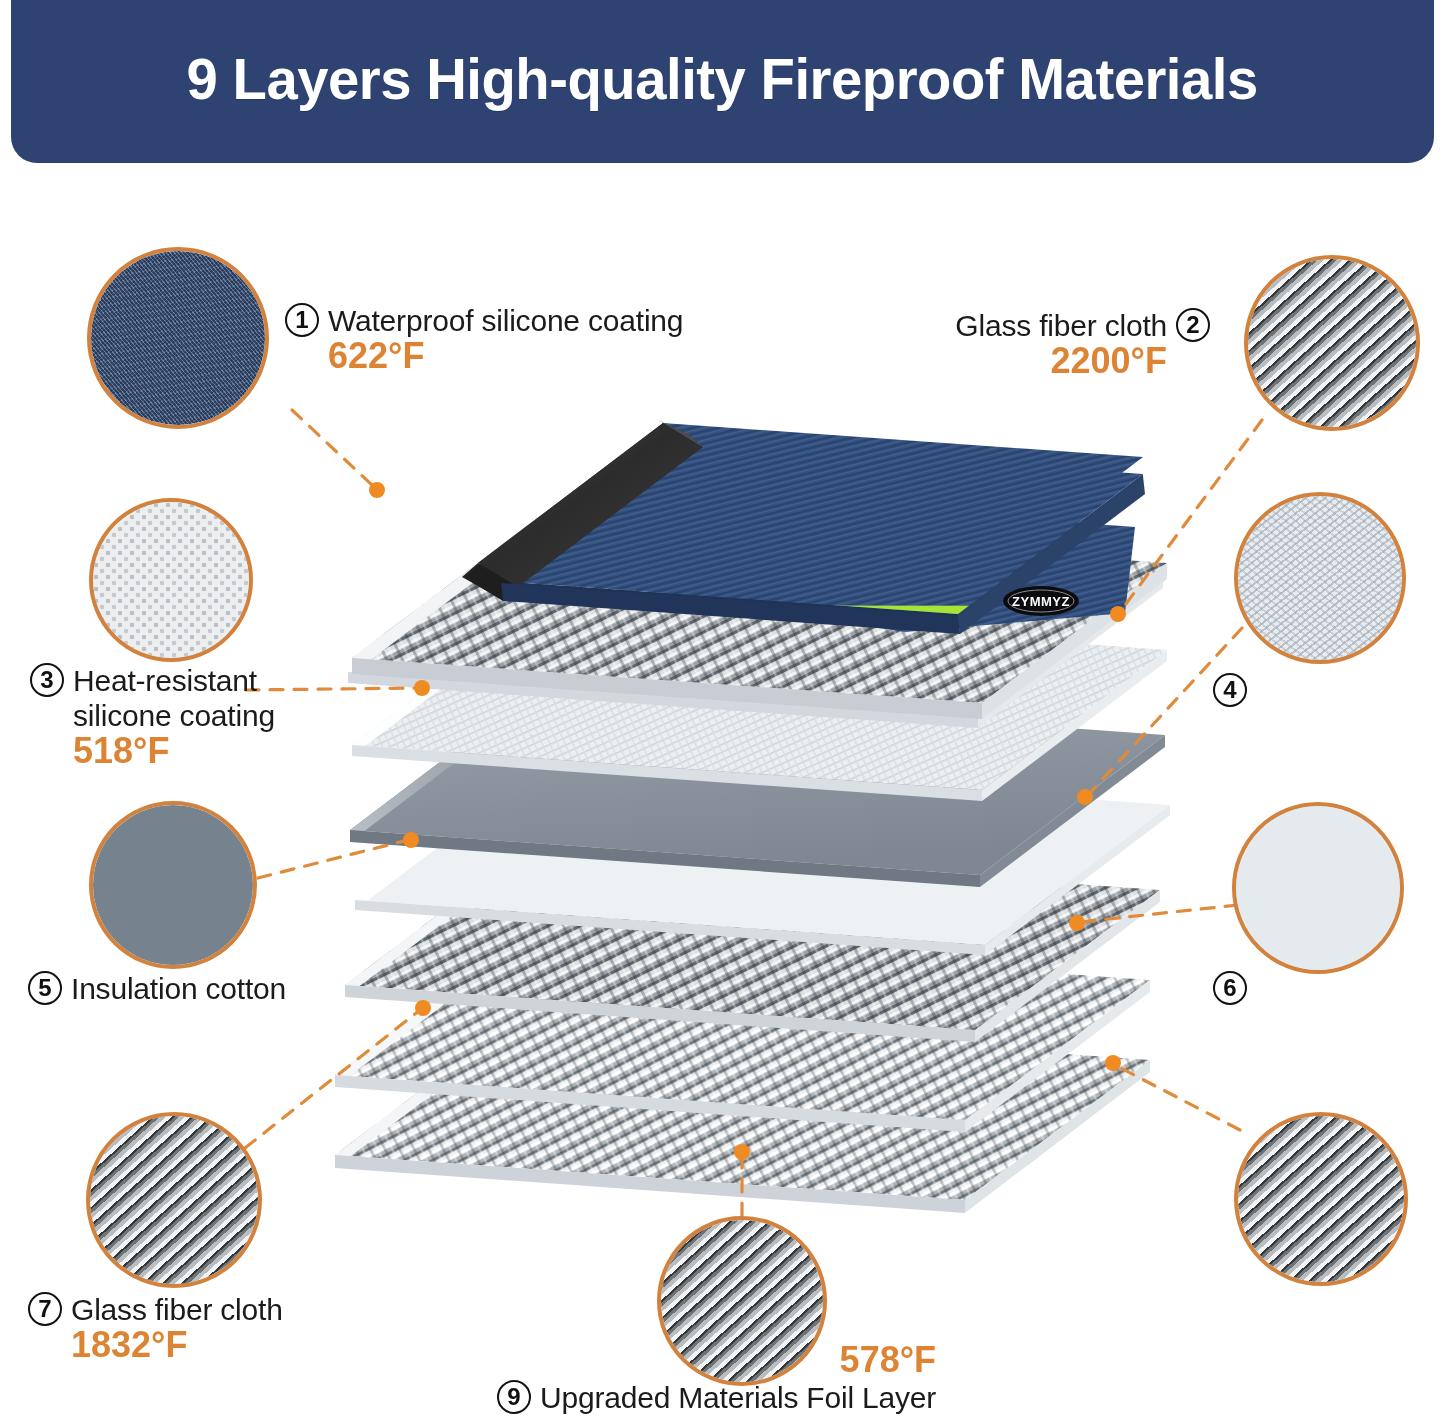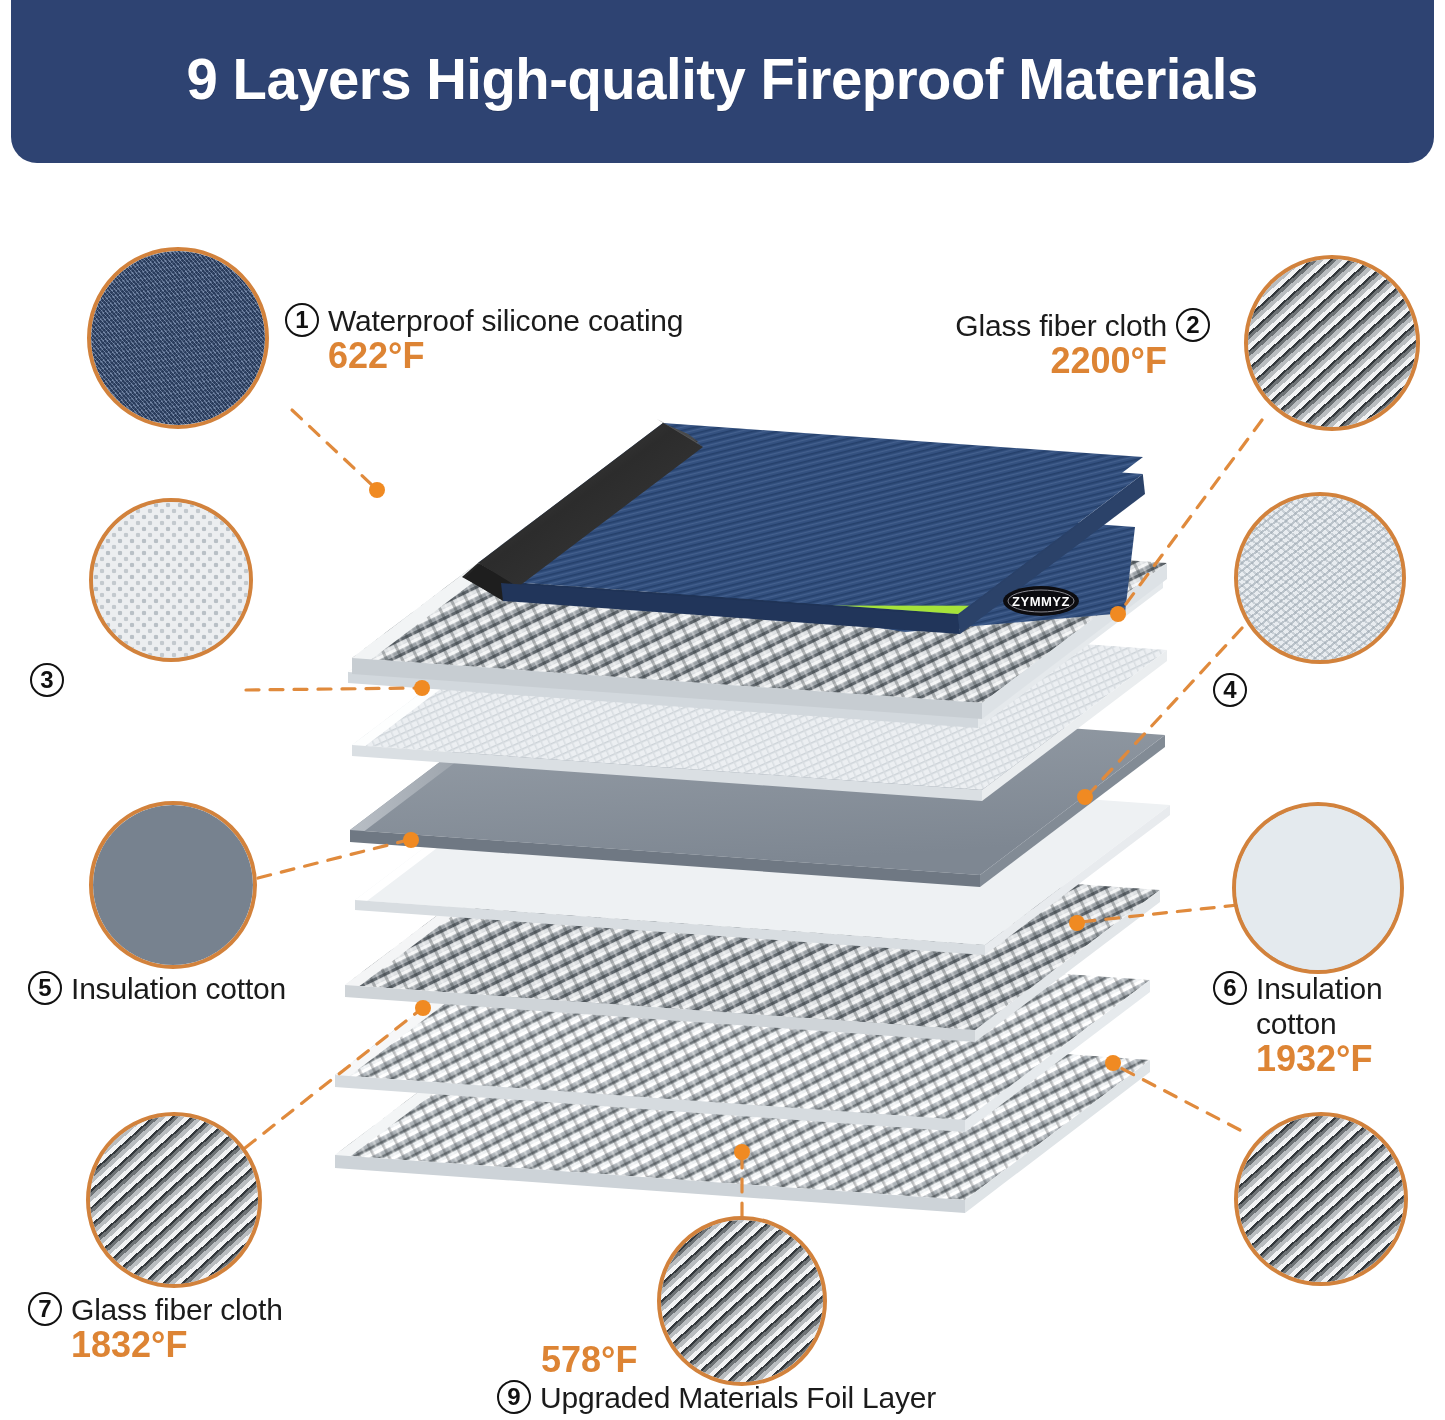--- a/index.html
+++ b/index.html
@@ -354,20 +354,25 @@
         <div class="lname ta-r">Glass fiber cloth</div>
         <div class="ltemp ta-r">2200°F</div>
       </div>
       <div class="badge">2</div>
     </div>
   </div>
 
   <div class="label" style="left:30px;top:663px;">
     <div class="lrow">
       <div class="badge">3</div>
+      <div>
+        <div class="lname ta-l">Heat-resistant</div>
+        <div class="lname ta-l">silicone coating</div>
+        <div class="ltemp ta-l">518°F</div>
+      </div>
     </div>
   </div>
 
   <div class="label" style="left:1213px;top:673px;">
     <div class="lrow">
       <div class="badge">4</div>
     </div>
   </div>
 
   <div class="label" style="left:28px;top:971px;">
@@ -375,40 +380,35 @@
       <div class="badge">5</div>
       <div>
         <div class="lname ta-l">Insulation cotton</div>
       </div>
     </div>
   </div>
 
   <div class="label" style="left:1213px;top:971px;">
     <div class="lrow">
       <div class="badge">6</div>
-      <div>
-        <div class="lname ta-l">Insulation</div>
-        <div class="lname ta-l">cotton</div>
-        <div class="ltemp ta-l">1932°F</div>
-      </div>
     </div>
   </div>
 
   <div class="label" style="left:28px;top:1292px;">
     <div class="lrow">
       <div class="badge">7</div>
       <div>
         <div class="lname ta-l">Glass fiber cloth</div>
         <div class="ltemp ta-l">1832°F</div>
       </div>
     </div>
   </div>
 
 
   <div class="label" style="left:497px;top:1342px;">
-    <div class="ltemp ta-l" style="margin-left:44px;">578°F</div>
+    <div class="ltemp ta-l" style="margin-left:21px;text-align:right;">578°F</div>
     <div class="lrow" style="margin-top:2px;">
       <div class="badge">9</div>
       <div class="lname ta-l">Upgraded Materials Foil Layer</div>
     </div>
   </div>
 
 </div>
 
 </body></html>

